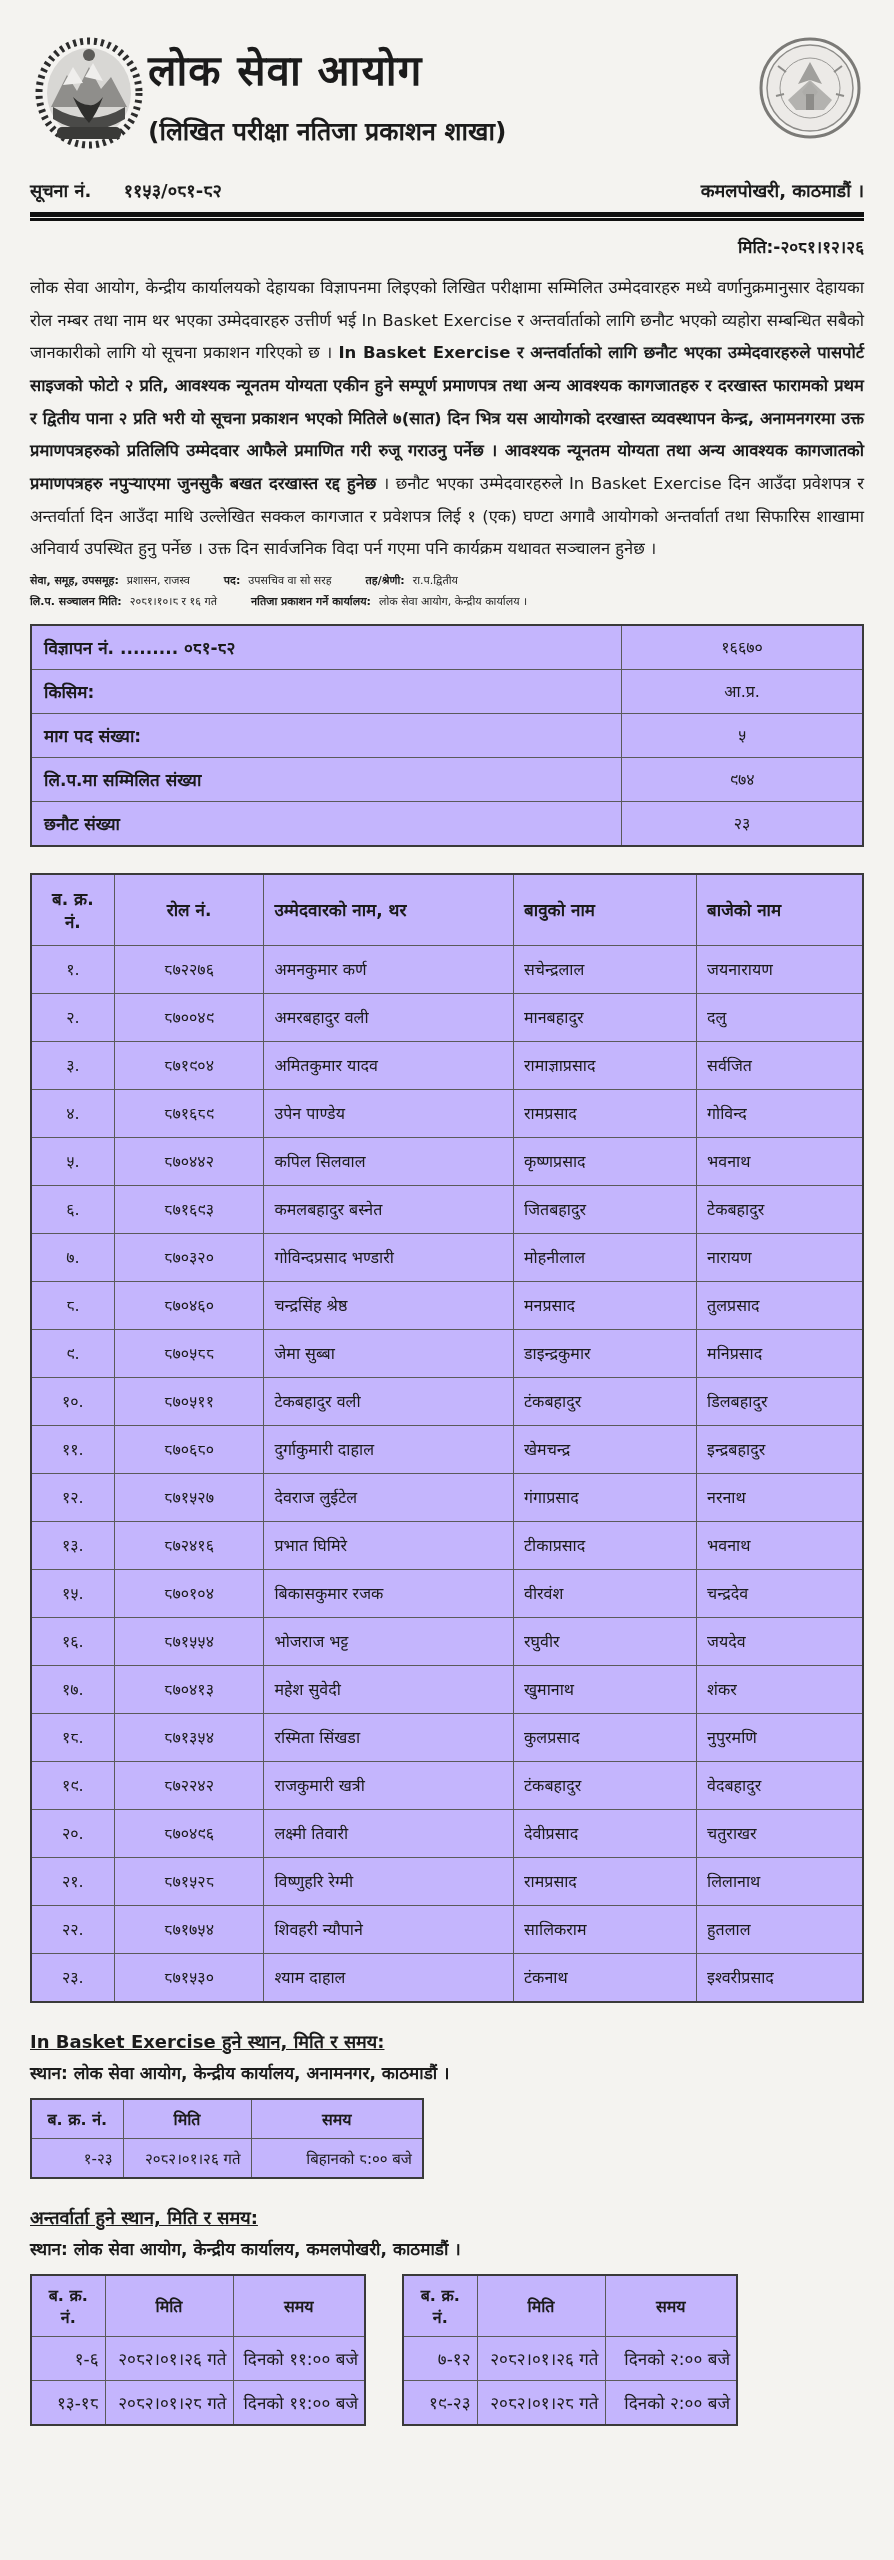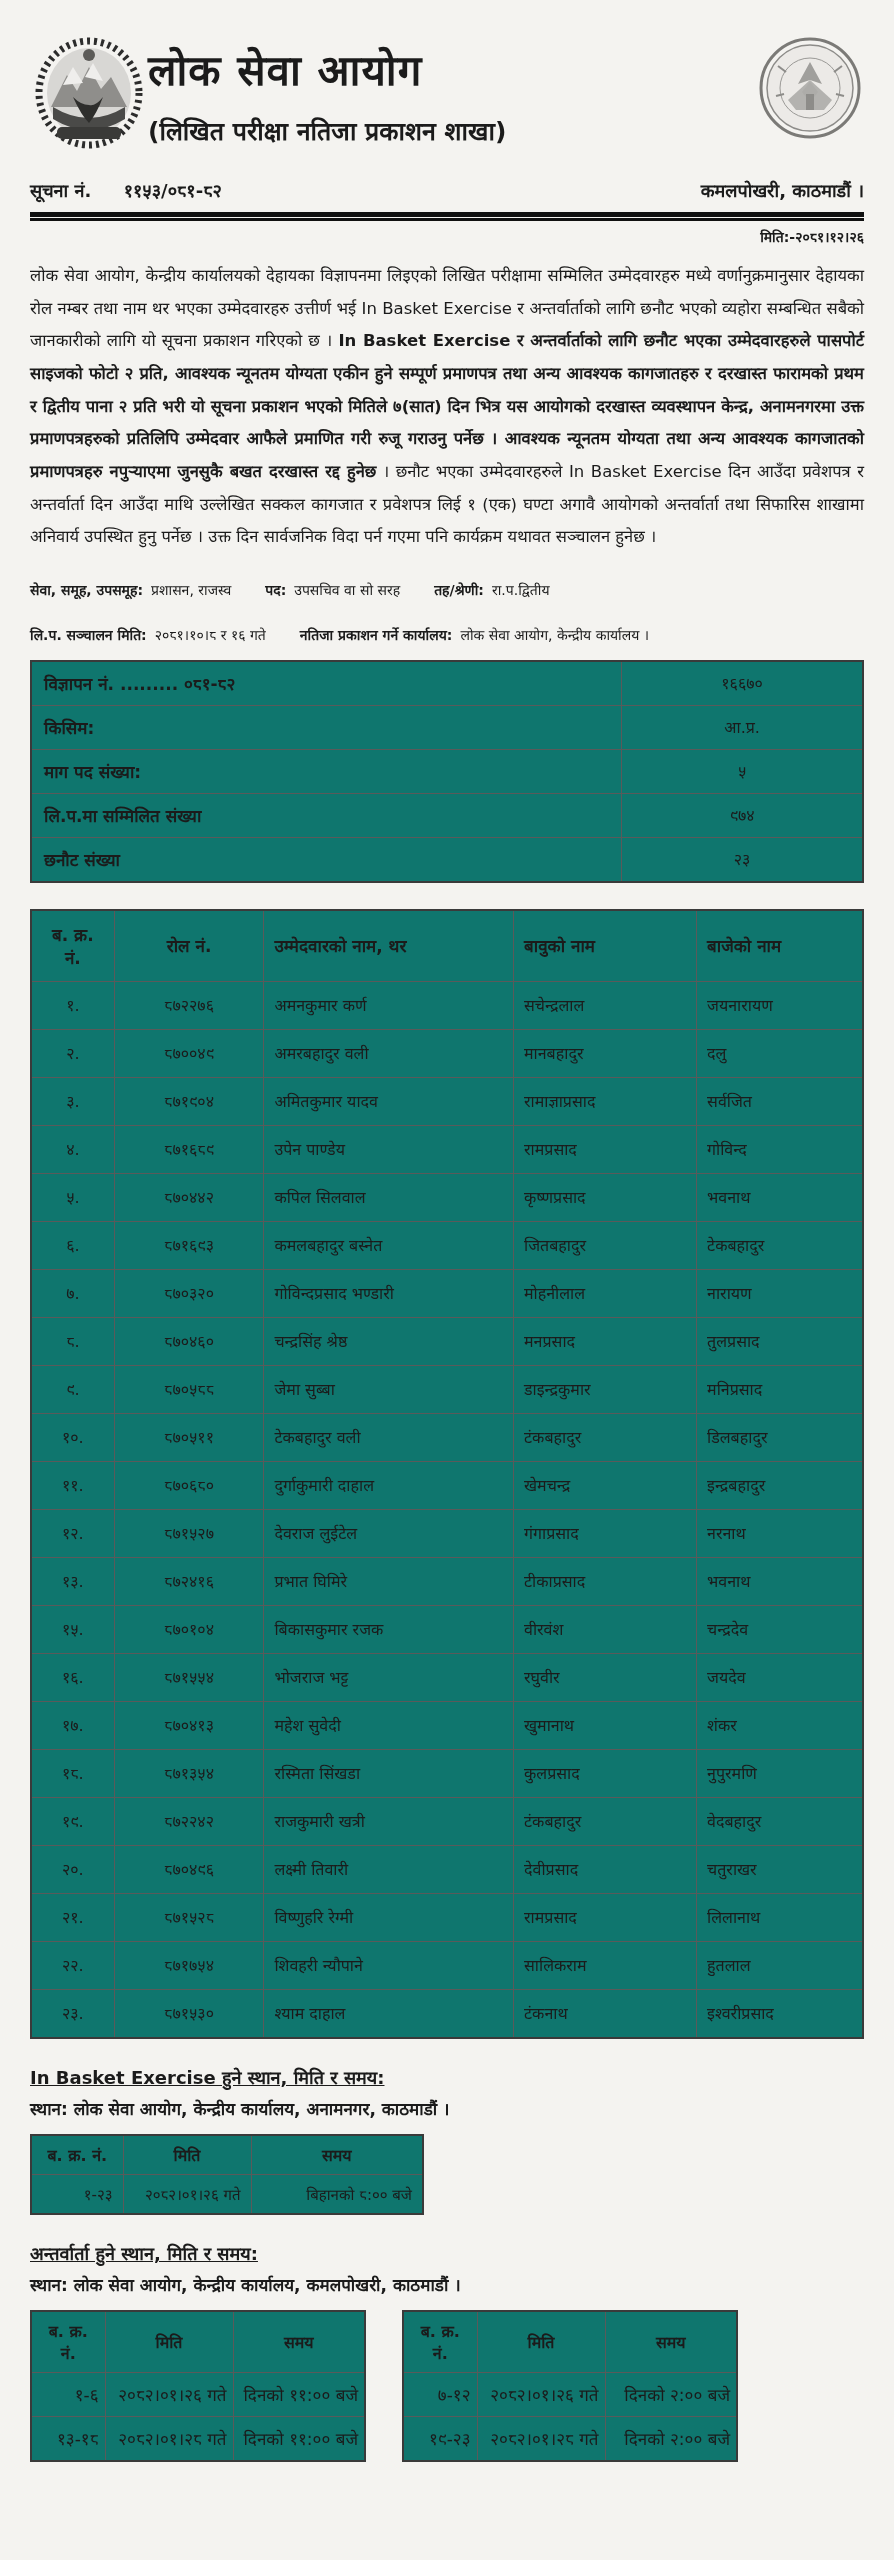--- a/index.html
+++ b/index.html
@@ -11,30 +11,30 @@
   }
   
   .header{ display:flex; align-items:flex-start; justify-content:space-between; }
   .emblem{ width:118px; height:118px; flex:0 0 auto; display:flex; align-items:center; justify-content:center; }
   .head-center{ flex:1; text-align:left; padding-top:6px; }
   .org-name{ font-size:42px; font-weight:bold; letter-spacing:1px; }
   .branch-name{ font-size:25px; font-weight:bold; margin-top:16px; }
   .notice-row{ display:flex; justify-content:space-between; align-items:flex-end; margin-top:26px; font-weight:bold; font-size:18px; }
   .notice-left span{ margin-right:26px; }
   .rule{ margin-top:10px; height:9px; border-top:5px solid #101010; border-bottom:3px solid #101010; }
-  .date-line{ text-align:right; font-size:14px; font-weight:bold; margin-top:6px; }
+  .date-line{ text-align:right; font-size:17px; font-weight:bold; margin-top:14px; }
   
   .para{ margin-top:14px; font-size:16.5px; line-height:1.98; text-align:justify; }
   .para b{ font-weight:bold; }
   
-  .meta-line{ margin-top:26px; font-size:14px; display:flex; flex-wrap:wrap; gap:4px 34px; }
+  .meta-line{ margin-top:6px; font-size:11px; display:flex; flex-wrap:wrap; gap:4px 34px; }
   .meta-line .lbl{ font-weight:bold; }
   .meta-line .val{ margin-left:8px; }
   
-  table{ border-collapse:collapse; background:#0f766e; }
+  table{ border-collapse:collapse; background:#c4b5fd; }
   th,td{ border:1px solid #5a5a5a; font-size:16px; }
   .tbl-summary{ width:100%; margin-top:16px; border:2px solid #3a3a3a; }
   .tbl-summary td{ padding:10px 12px; }
   .tbl-summary td:first-child{ font-weight:bold; width:71%; text-align:left; font-size:17px; }
   .tbl-summary td:last-child{ text-align:center; }
   .tbl-candidates{ width:100%; margin-top:26px; border:2px solid #3a3a3a; }
   .tbl-candidates th{ padding:12px 10px; font-size:17px; }
   .tbl-candidates td{ padding:12.5px 10px; }
   .tbl-candidates th.c0,.tbl-candidates th.c1,
   .tbl-candidates td.c0,.tbl-candidates td.c1{ text-align:center; }

